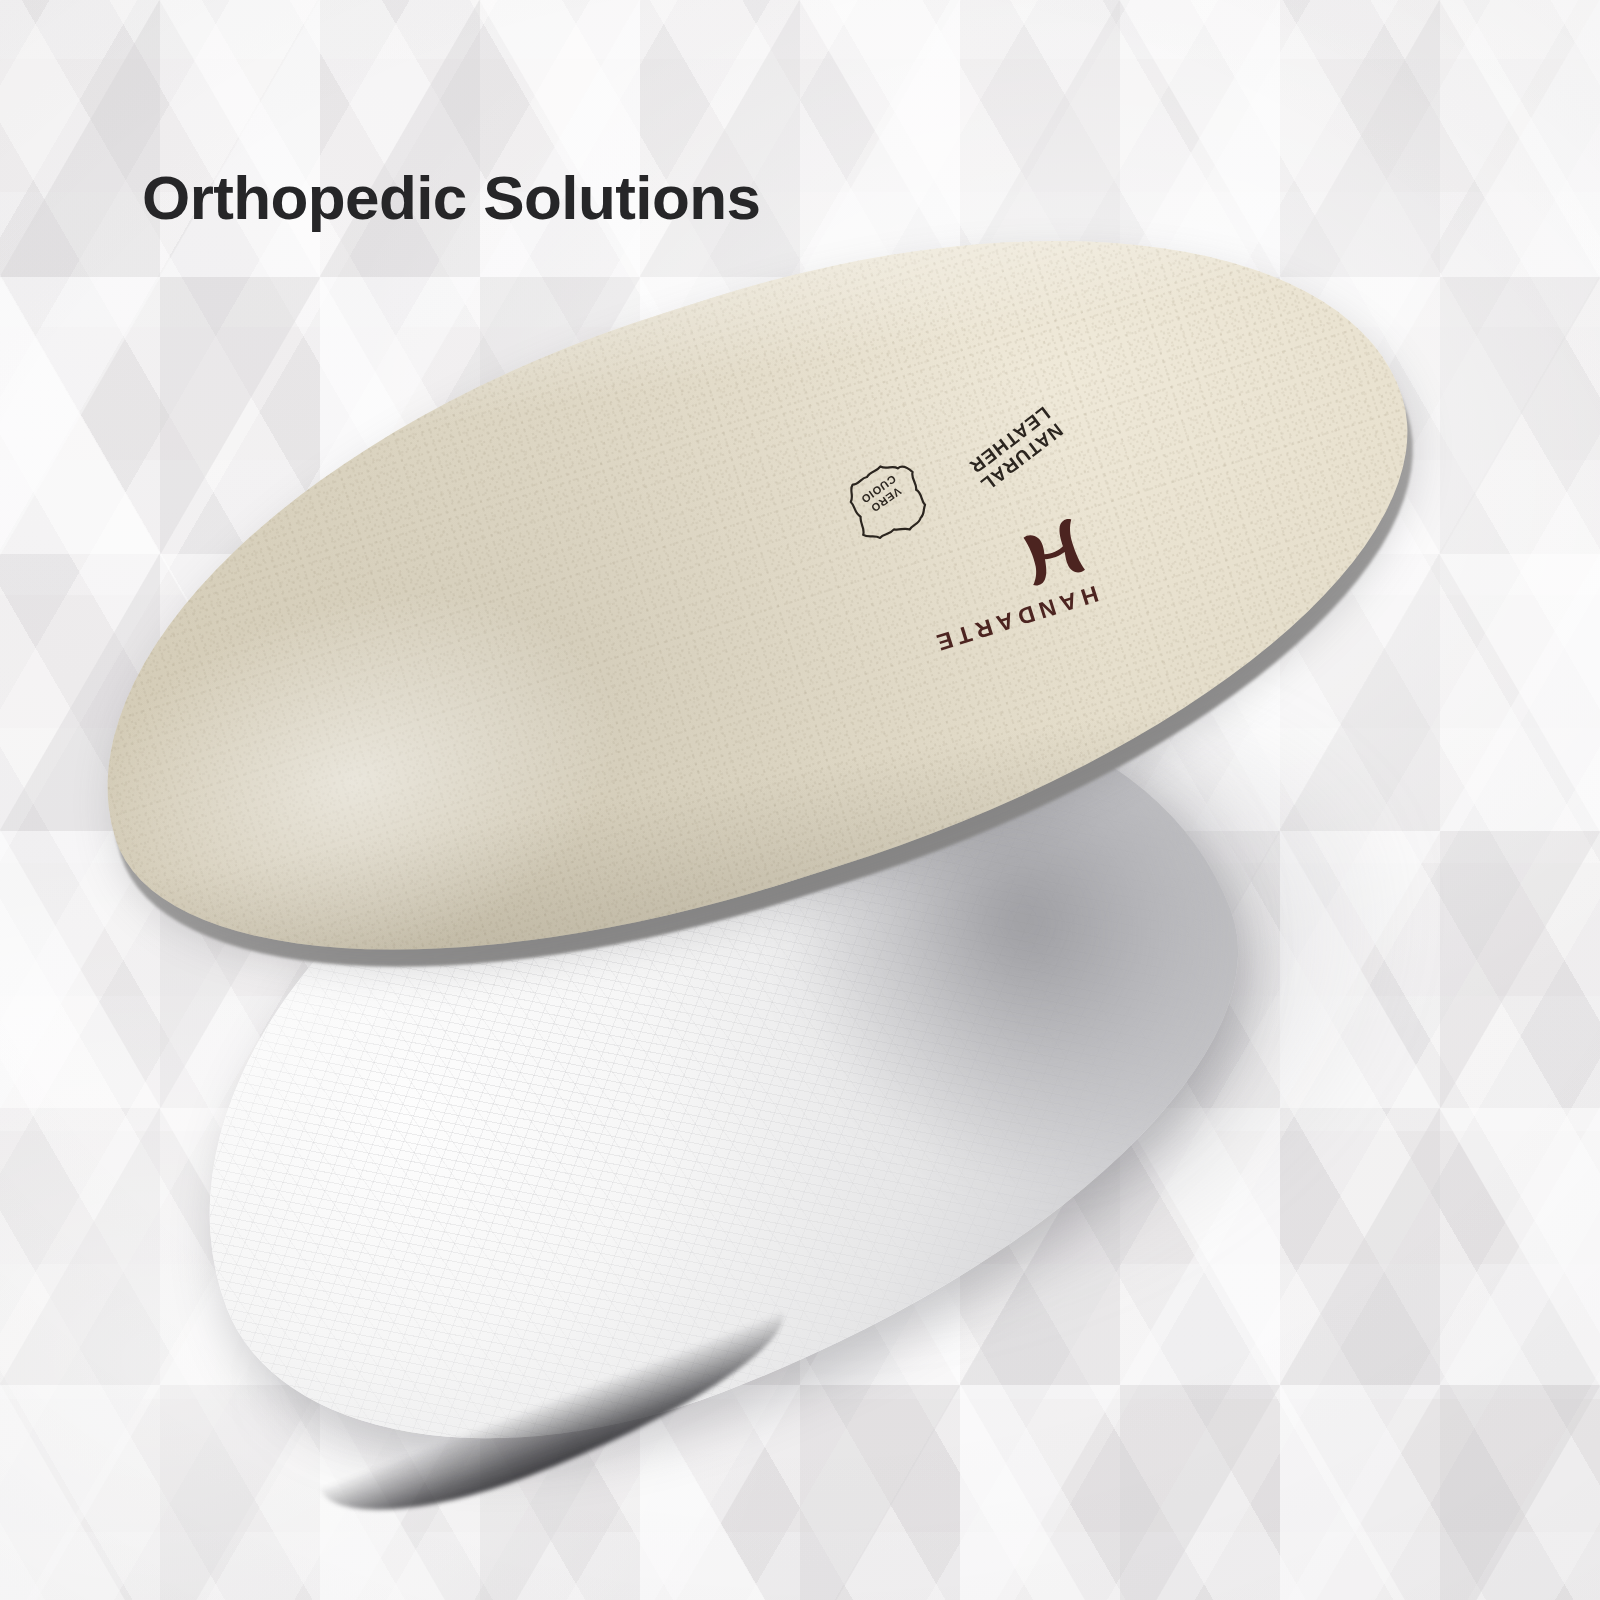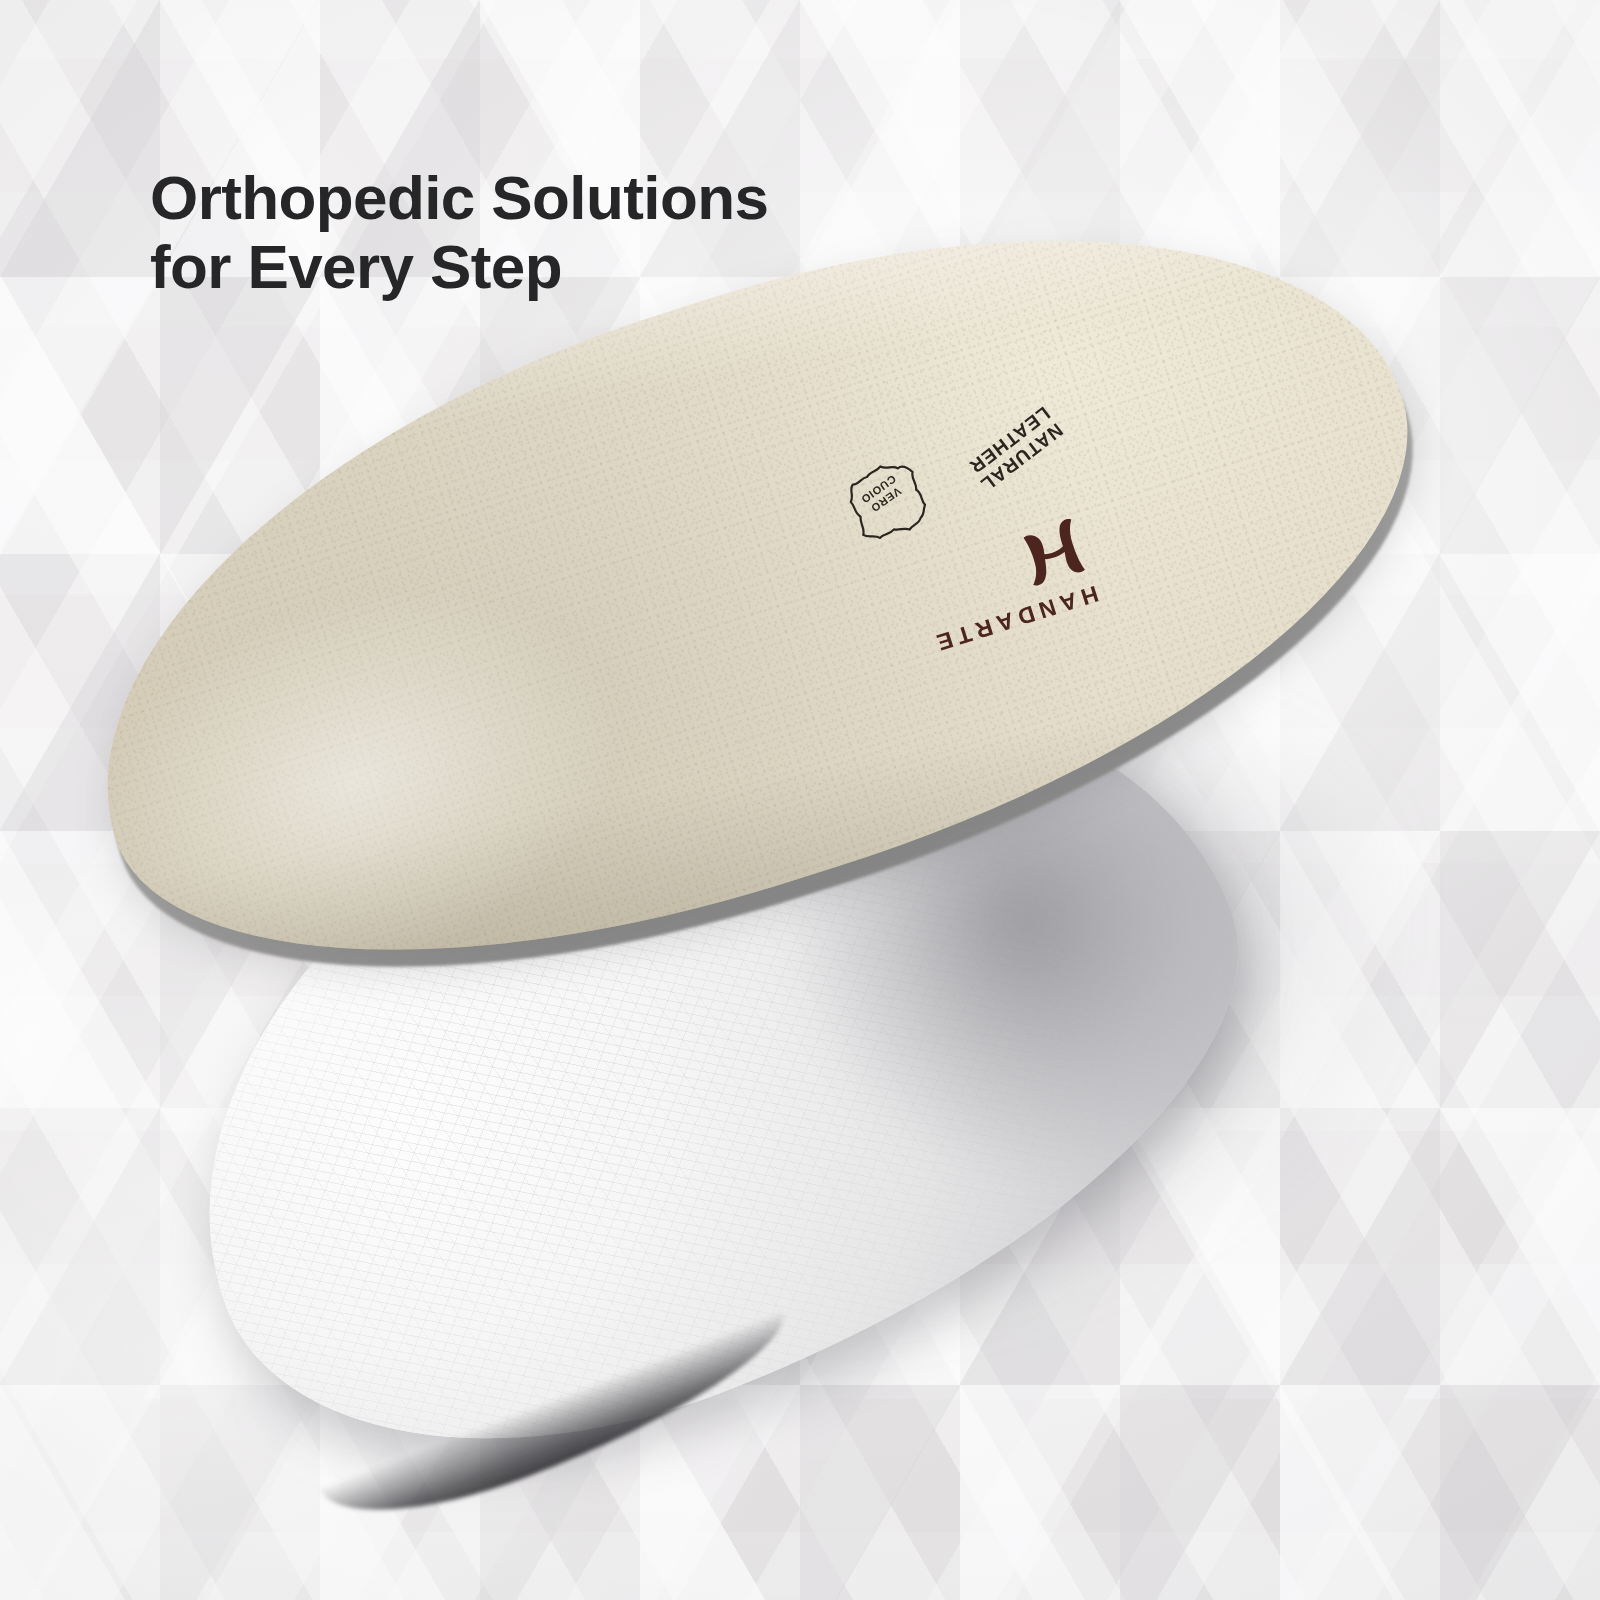--- a/index.html
+++ b/index.html
@@ -255,21 +255,21 @@
     font-weight: 700;
     letter-spacing: 1.1px;
     color: #2b251f;
     line-height: 1.12;
     font-family: "Liberation Sans", sans-serif;
   }
 
   
   .headline {
     position: absolute;
-    left: 150px; top: 163px;
+    left: 142px; top: 163px;
     width: 760px;
     font-size: 62px;
     line-height: 1.12;
     font-weight: 700;
     letter-spacing: -0.6px;
     color: #262628;
     font-family: "Liberation Sans", sans-serif;
   }
   .headline .ln { display: block; white-space: nowrap; }
 </style>
@@ -341,16 +341,15 @@
       <div class="natural-leather">
         <span>NATURAL</span>
         <span>LEATHER</span>
       </div>
 
     </div>
   </div>
 
   <div class="headline">
     <span class="ln">Orthopedic Solutions</span>
-    <span class="ln">for Every Step</span>
   </div>
 
 </div>
 
 </body></html>

